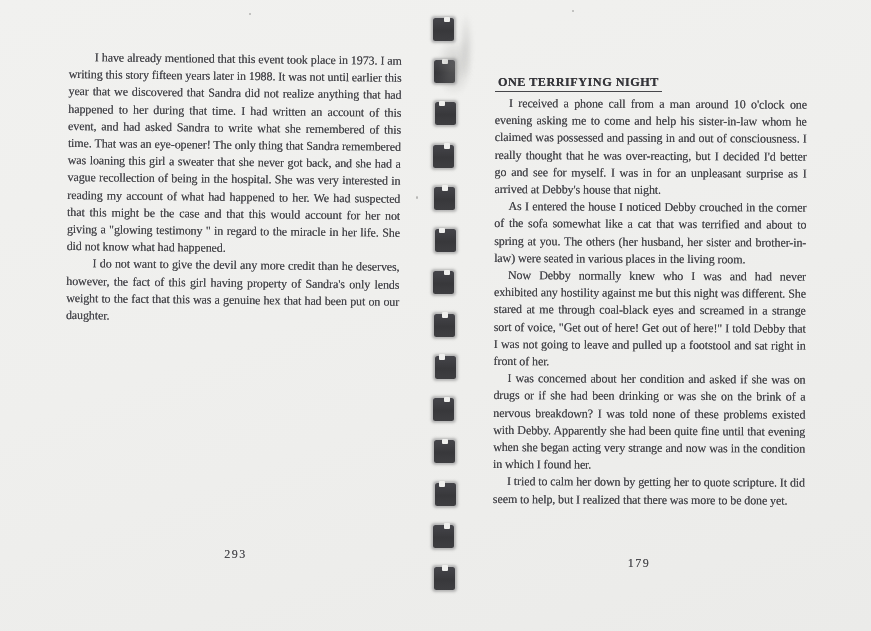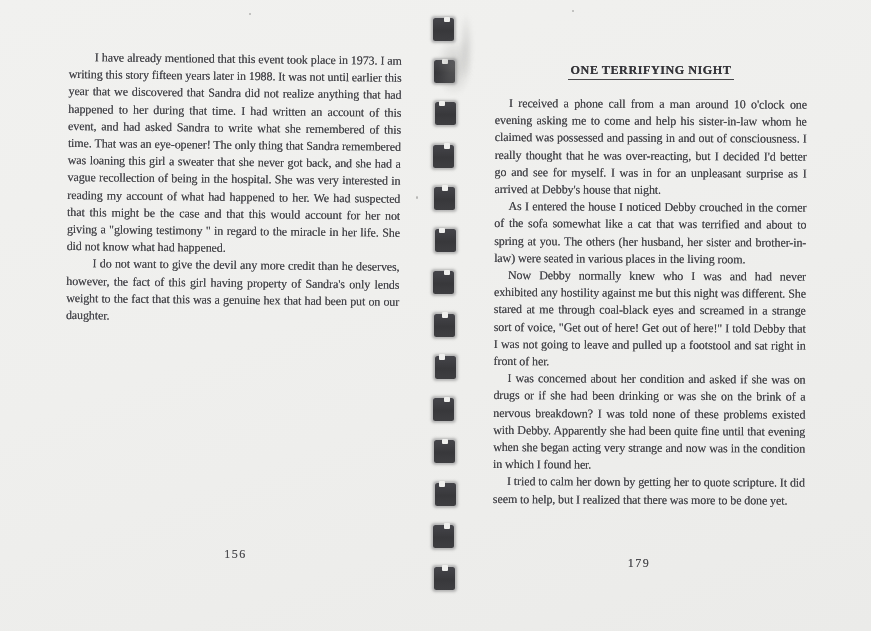--- a/index.html
+++ b/index.html
@@ -20,21 +20,21 @@
     line-height:17.2px;
     text-align:justify;
     letter-spacing:-0.1px;
     text-shadow:0 0 0.6px rgba(70,70,75,0.85);
   }
   .text-block p{margin:0;}
   .left-text{left:33px;top:49px;width:333px;transform:rotate(0.65deg);transform-origin:0 0;}
   .right-text{left:459px;top:95px;width:312px;transform:rotate(0.3deg);transform-origin:0 0;}
   .para.indent-left{text-indent:26px;}
   .para.indent-right{text-indent:14px;}
-  .heading-wrap{position:absolute;left:459px;top:60px;width:312px;text-align:center;}
+  .heading-wrap{position:absolute;left:459px;top:72px;width:312px;}
   .heading{
     display:inline-block;
     font-weight:bold;
     font-size:12.2px;
     letter-spacing:0.5px;
     color:#35353a;
     padding:0 3px 1px 3px;
     border-bottom:1.2px solid #46464a;
     text-shadow:0 0 0.6px rgba(55,55,60,0.9);
   }
@@ -80,21 +80,21 @@
 </head>
 <body>
 
 <div class="spread">
 
   <div class="page-left">
     <div class="text-block left-text">
         <p class="para indent-left">I have already mentioned that this event took place in 1973. I am writing this story fifteen years later in 1988.  It was not until earlier this year that we discovered that Sandra did not realize anything that had happened to her during that time. I had written an account of this event, and had asked Sandra to write what she remembered of this time. That was an eye-opener!  The only thing that Sandra remembered was loaning this girl a sweater that she never got back, and she had a vague recollection of being in the hospital.  She was very interested in reading my account of what had happened to her.  We had suspected that this might be the case and that this would account for her not giving a "glowing testimony " in regard to the miracle in her life. She did not know what had happened.</p>
         <p class="para indent-left">I do not want to give the devil any more credit than he deserves, however, the fact of this girl having property of Sandra's only lends weight to the fact that this was a genuine hex that had been put on our daughter.</p>
       </div>
-    <div class="pagenum left-num">156</div>
+    <div class="pagenum left-num">293</div>
   </div>
 
   <div class="binding">
       <div class="bind-mark" style="top: 18px; left: 397px; background-color: rgb(58, 58, 61);"></div>
       <div class="bind-mark" style="top: 60.23px; left: 398px; background-color: rgb(58, 58, 61);"></div>
       <div class="bind-mark" style="top: 102.46px; left: 399px; background-color: rgb(58, 58, 61);"></div>
       <div class="bind-mark" style="top: 144.69px; left: 397px; background-color: rgb(58, 58, 61);"></div>
       <div class="bind-mark" style="top: 186.92px; left: 398px; background-color: rgb(58, 58, 61);"></div>
       <div class="bind-mark" style="top: 229.15px; left: 399px; background-color: rgb(58, 58, 61);"></div>
       <div class="bind-mark" style="top: 271.38px; left: 397px; background-color: rgb(58, 58, 61);"></div>

